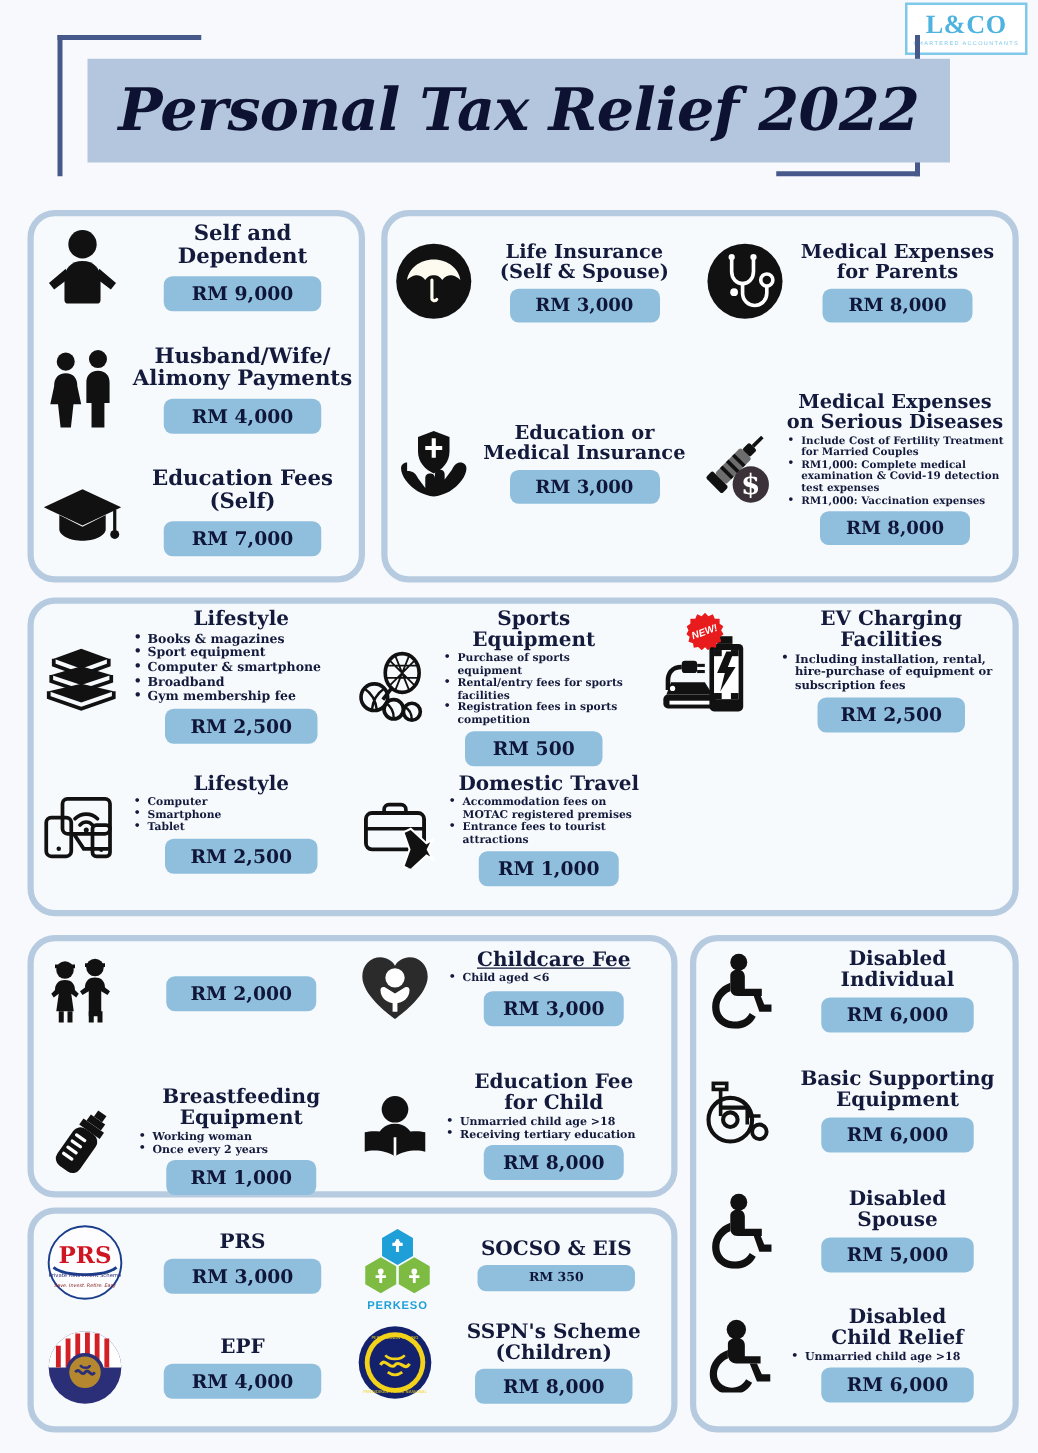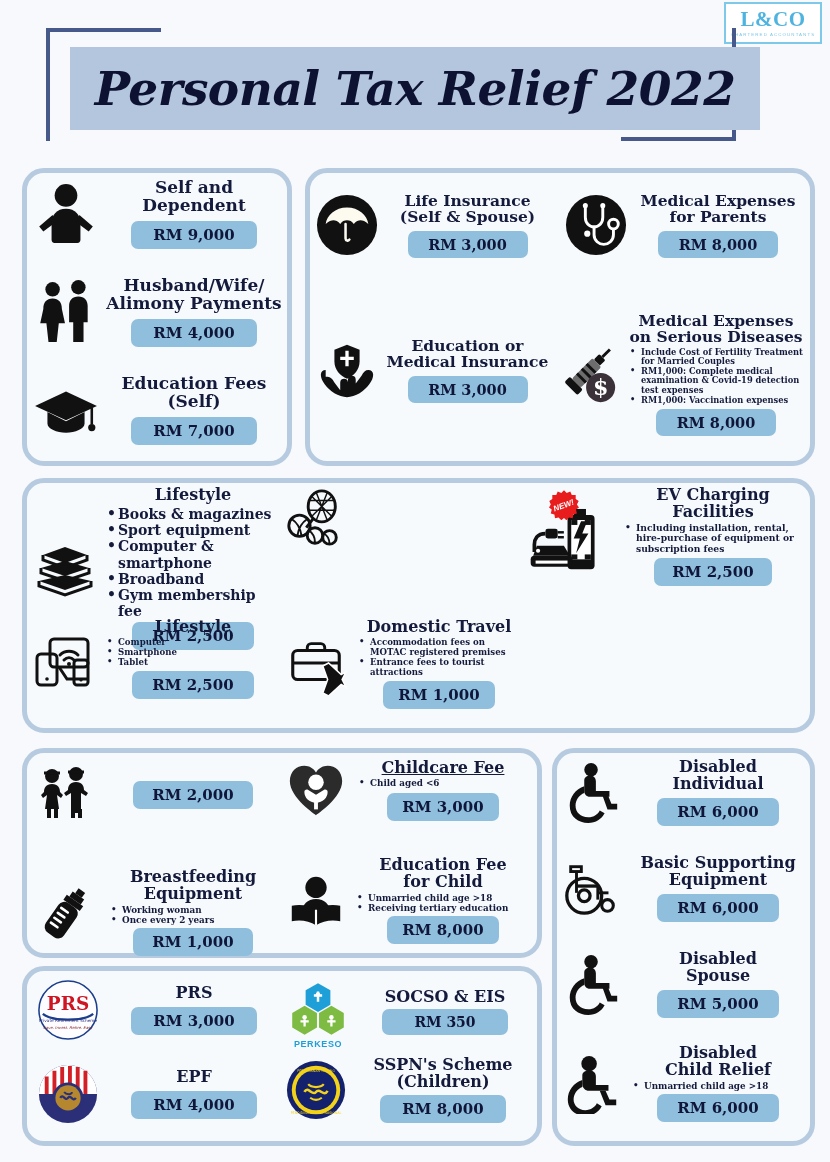--- a/index.html
+++ b/index.html
@@ -246,21 +246,21 @@
           <path d="M10 18l22-8 22 8-22 8z" fill="#111"></path>
           <path d="M10 18v5l22 8 22-8v-5" fill="none" stroke="#111" stroke-width="3"></path>
           <path d="M8 31l24-7 24 7-24 8z" fill="#111"></path>
           <path d="M8 31v5l24 8 24-8v-5" fill="none" stroke="#111" stroke-width="3"></path>
           <path d="M6 44l26-6 26 6-26 9z" fill="#111"></path>
           <path d="M6 44v5l26 9 26-9v-5" fill="none" stroke="#111" stroke-width="3"></path>
         </svg>
       </div>
       <div class="text-cell" style="padding-left: 6px;">
         <div class="item-title" style="font-size: 16px;">Lifestyle</div>
-        <ul class="bullets" style="font-size: 14px; margin-left: 4px;">
+        <ul class="bullets" style="font-size: 10px; margin-left: 4px;">
           <li>Books &amp; magazines</li>
           <li>Sport equipment</li>
           <li>Computer &amp; smartphone</li>
           <li>Broadband</li>
           <li>Gym membership fee</li>
         </ul>
         <div class="amount" style="font-size: 15px; width: 122px; padding: 5px 0px; margin: 3px auto 0px;">RM 2,500</div>
       </div>
     </div>
     <div class="row" style="position: absolute; left: 256px; top: 4px; width: 220px;">
@@ -269,20 +269,29 @@
           <ellipse cx="40" cy="20" rx="14" ry="16" fill="none" stroke="#111" stroke-width="3"></ellipse>
           <path d="M29 9l22 22M51 9L29 31M34 5l12 30M46 5L34 35M27 14h26M27 24h26" stroke="#111" stroke-width="1.5"></path>
           <path d="M31 33l-7 9" stroke="#111" stroke-width="3"></path>
           <circle cx="17" cy="40" r="11" fill="none" stroke="#111" stroke-width="3"></circle>
           <path d="M9 33c6 4 9 9 10 17M25 33c-6 4-9 9-10 17" stroke="#111" stroke-width="2" fill="none"></path>
           <circle cx="33" cy="50" r="8" fill="none" stroke="#111" stroke-width="3"></circle>
           <path d="M27 45c4 3 6 7 6 12" stroke="#111" stroke-width="2" fill="none"></path>
           <circle cx="48" cy="52" r="7" fill="none" stroke="#111" stroke-width="3"></circle>
           <path d="M42 48c4 2 6 6 6 11" stroke="#111" stroke-width="2" fill="none"></path>
         </svg>
+      </div>
+      <div class="text-cell" style="padding-left: 6px;">
+        <div class="item-title" style="font-size: 16px;">Sports Equipment</div>
+        <ul class="bullets" style="font-size: 8.6px; margin-left: 4px;">
+          <li>Purchase of sports equipment</li>
+          <li>Rental/entry fees for sports facilities</li>
+          <li>Registration fees in sports competition</li>
+        </ul>
+        <div class="amount" style="font-size: 15px; width: 110px; padding: 5px 0px; margin: 3px auto 0px;">RM 500</div>
       </div>
     </div>
     <div class="row" style="position: absolute; left: 500px; top: 4px; width: 280px;">
       <div class="icon-cell" style="width: 86px; height: 80px; position: relative;">
         <svg viewBox="0 0 70 64" width="100%" height="100%">
           <rect x="38" y="10" width="10" height="5" fill="#111"></rect>
           <rect x="33" y="15" width="22" height="44" rx="3" fill="#111"></rect>
           <rect x="36" y="19" width="16" height="32" fill="#fff"></rect>
           <path d="M44 20l-6 14h5l-3 12 10-16h-5l4-10z" fill="#111"></path>
           <rect x="36" y="19" width="5" height="4" fill="#111"></rect>
@@ -452,21 +461,21 @@
           <path d="M32 12v10M28 16h8" stroke="#fff" stroke-width="2.4"></path>
           <circle cx="32" cy="15" r="2.2" fill="#fff"></circle>
           <circle cx="19" cy="37" r="2.2" fill="#fff"></circle>
           <path d="M19 39v7M15 41h8" stroke="#fff" stroke-width="2.2"></path>
           <circle cx="45" cy="37" r="2.2" fill="#fff"></circle>
           <path d="M45 39v7M41 41h8" stroke="#fff" stroke-width="2.2"></path>
         </svg>
       </div>
       <div class="text-cell" style="padding-left: 6px;">
         <div class="item-title" style="font-size: 16px;">SOCSO &amp; EIS</div>
-        <div class="amount" style="font-size: 14px; width: 126px; padding: 5px 0px; margin: 4px auto 0px;">RM 350</div>
+        <div class="amount" style="font-size: 10px; width: 126px; padding: 5px 0px; margin: 4px auto 0px;">RM 350</div>
       </div>
     </div>
     <div class="row" style="position: absolute; left: 10px; top: 92px; width: 246px;">
       <div class="icon-cell" style="width: 62px; height: 62px; position: relative;">
         <svg viewBox="0 0 64 64" width="100%" height="100%">
           <circle cx="32" cy="32" r="30" fill="#2b2f78"></circle>
           <path d="M32 2a30 30 0 00-30 30h60A30 30 0 0032 2z" fill="#fff"></path>
           <path d="M8 14h4v18H8zM16 8h4v24h-4zM24 4h4v28h-4zM32 3h4v29h-4zM40 4h4v28h-4zM48 8h4v24h-4z" fill="#d32027"></path>
           <circle cx="32" cy="36" r="16" fill="#2b2f78"></circle>
           <circle cx="32" cy="36" r="13" fill="#b5882f"></circle>

